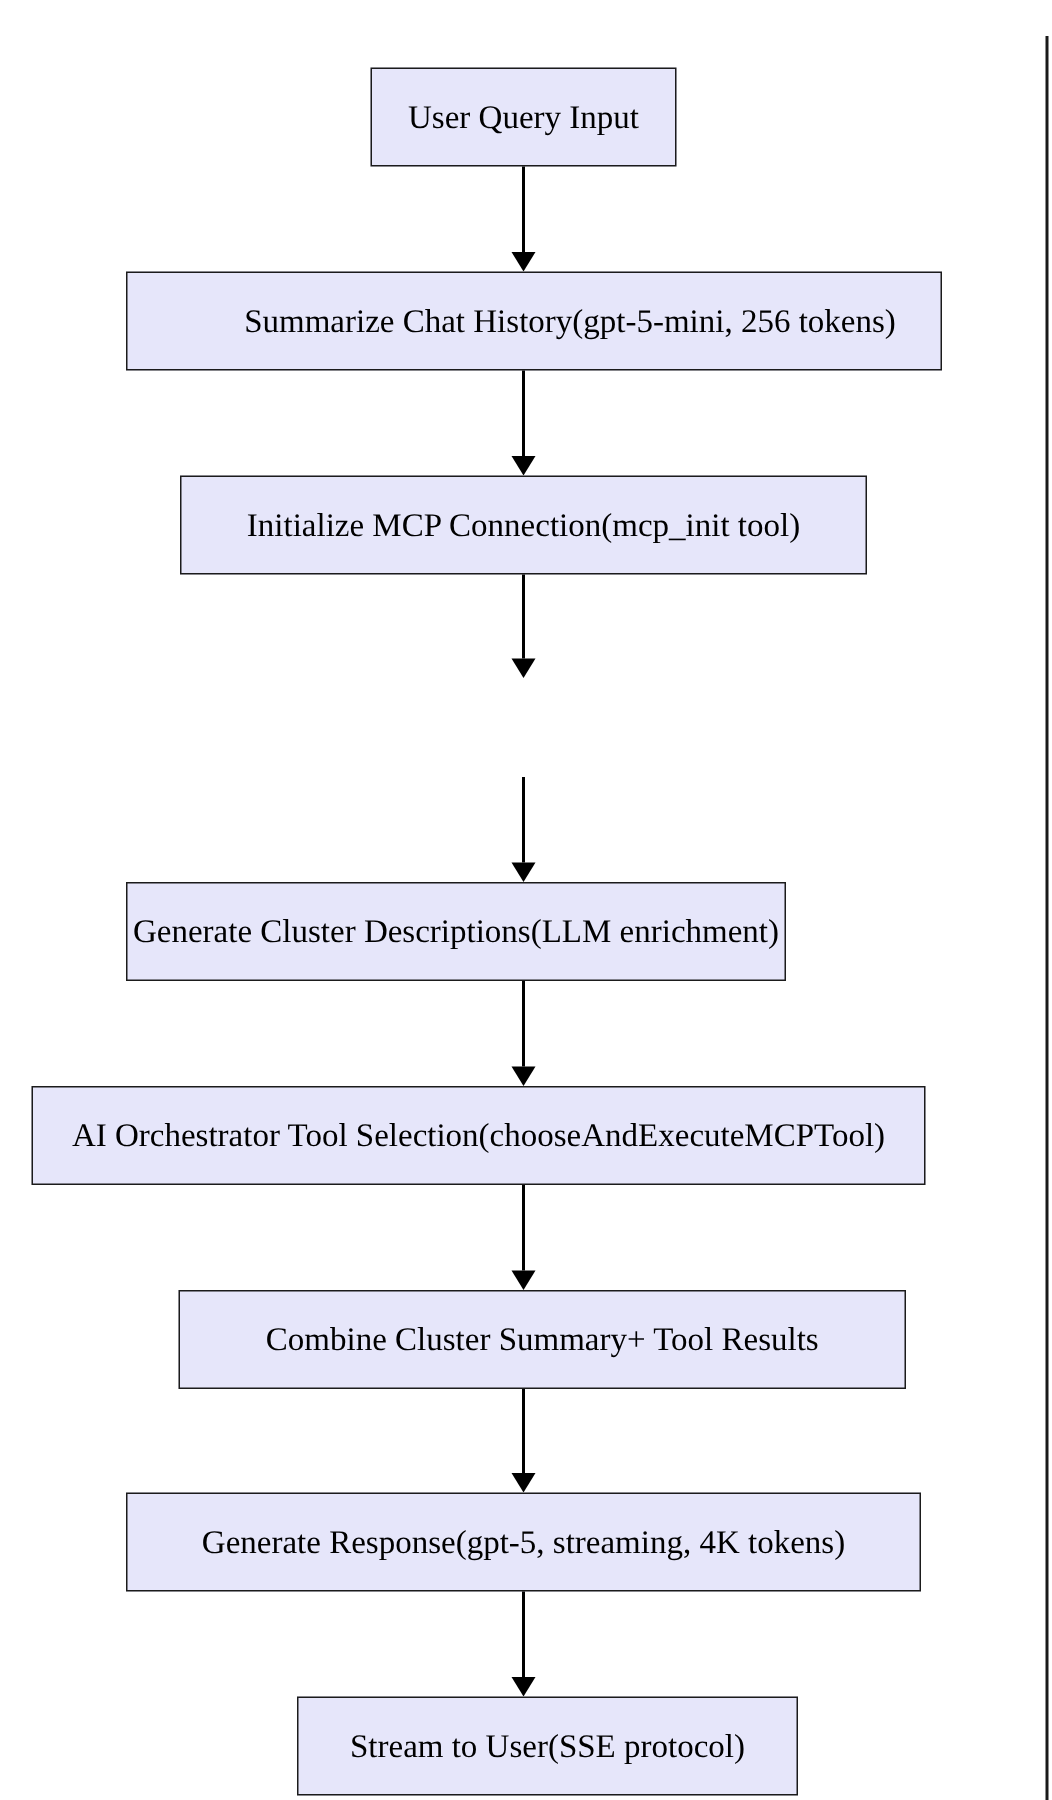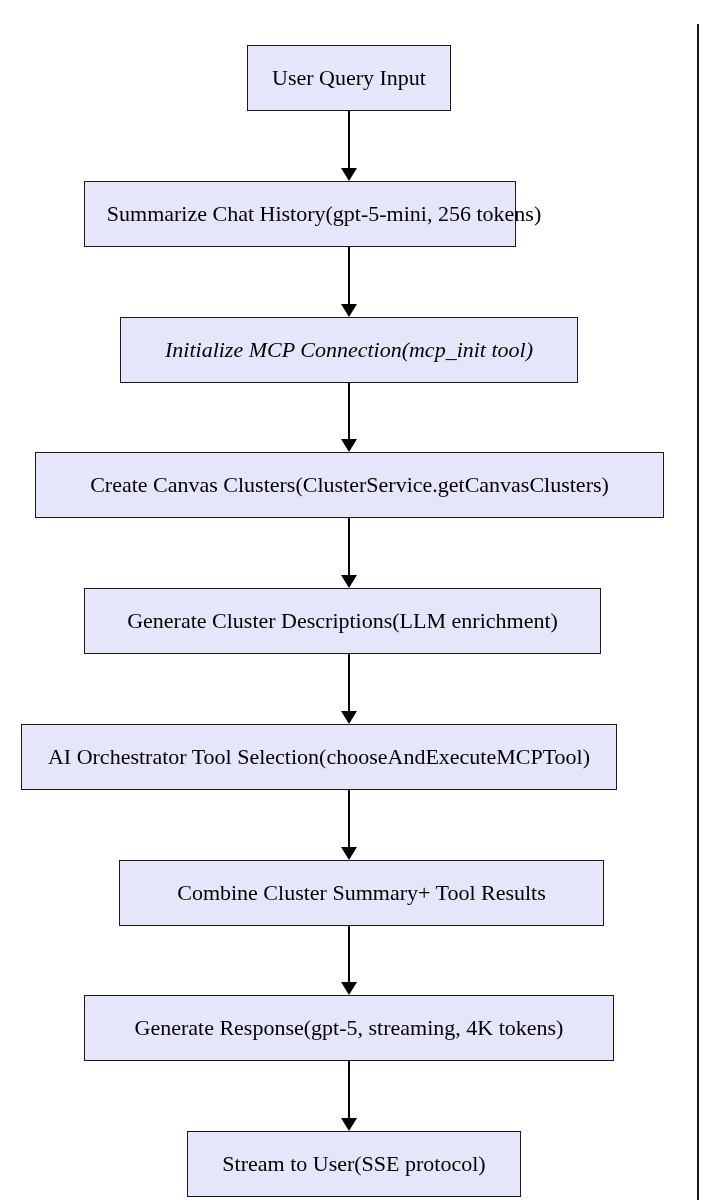--- a/index.html
+++ b/index.html
@@ -25,28 +25,28 @@
     border: 1.5px solid var(--node-border, #1b1b1b);
     display: flex;
     align-items: center;
     justify-content: center;
     font-size: 22px;
     line-height: 1;
     white-space: nowrap;
     text-align: center;
   }
   .n1 { left: 247px; top: 21px;   width: 204px; }
-  .n2 { left: 84px;  top: 157px;  width: 432px; padding-left: 48px; }
-  .n3 { left: 120px; top: 293px;  width: 458px; font-style: italic; }
+  .n2 { left: 84px;  top: 157px;  width: 544px; padding-left: 48px; }
+  .n3 { left: 120px; top: 293px;  width: 458px; }
   .n4 { left: 35px;  top: 428px;  width: 629px; }
-  .n5 { left: 84px;  top: 564px;  width: 517px; }
+  .n5 { left: 84px;  top: 564px;  width: 440px; }
   .n6 { left: 21px;  top: 700px;  width: 596px; }
   .n7 { left: 119px; top: 836px;  width: 485px; }
   .n8 { left: 84px;  top: 971px;  width: 530px; }
-  .n9 { left: 187px; top: 1107px; width: 334px; }
+  .n9 { left: 198px; top: 1107px; width: 334px; }
 
   .arrow {
     position: absolute;
     left: 341px;
     width: 16px;
     display: flex;
     flex-direction: column;
     align-items: center;
   }
   .arrow .shaft {
@@ -104,23 +104,20 @@
 
   <div class="node n3">
     <span>Initialize MCP Connection(mcp_init tool)</span>
   </div>
 
   <div class="arrow a3">
     <div class="shaft"></div>
     <div class="head"></div>
   </div>
 
-  <div class="node n4">
-    <span>Create Canvas Clusters(ClusterService.getCanvasClusters)</span>
-  </div>
 
   <div class="arrow a4">
     <div class="shaft"></div>
     <div class="head"></div>
   </div>
 
   <div class="node n5">
     <span>Generate Cluster Descriptions(LLM enrichment)</span>
   </div>
 

